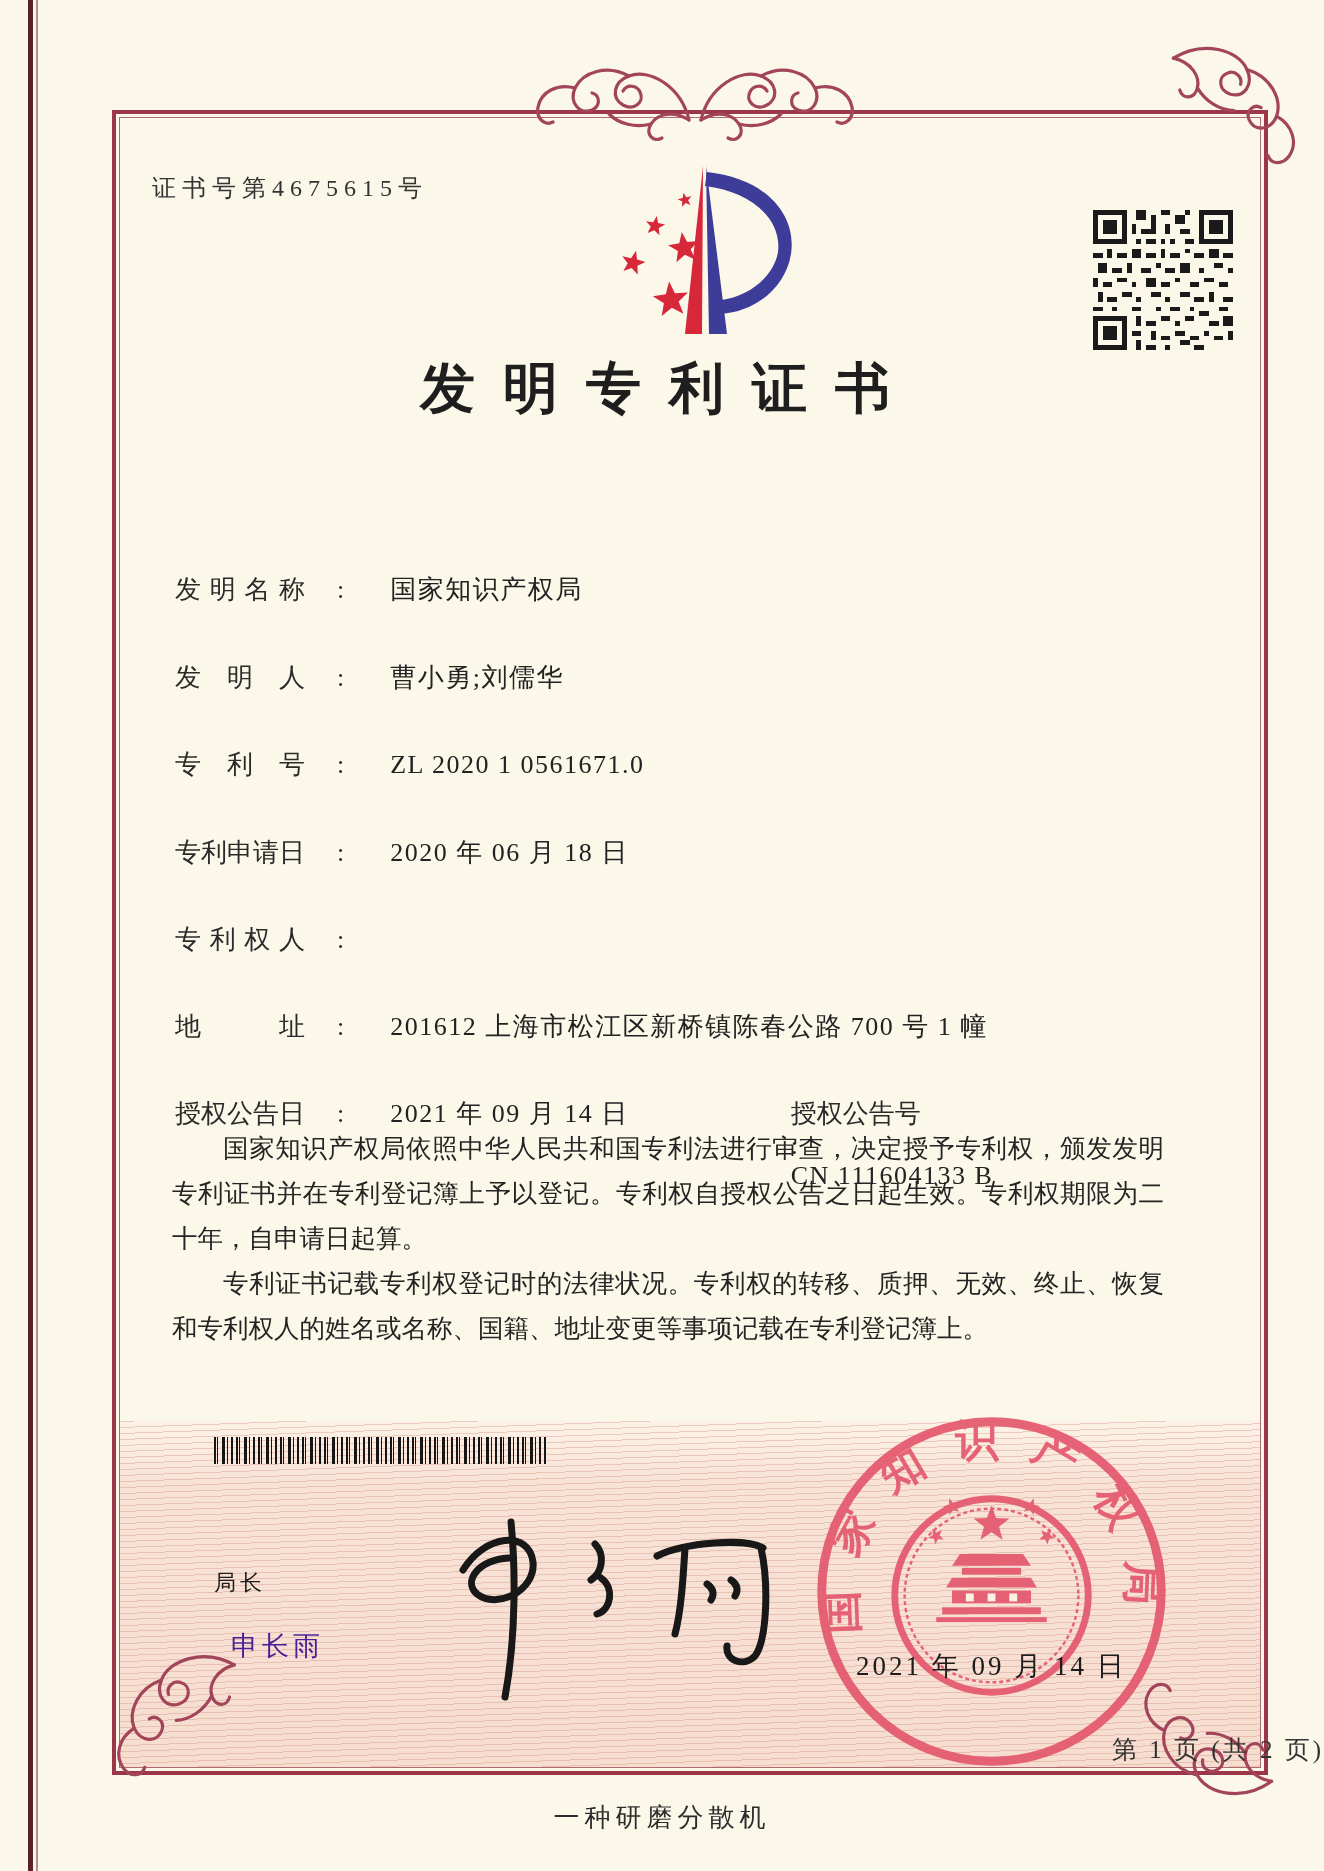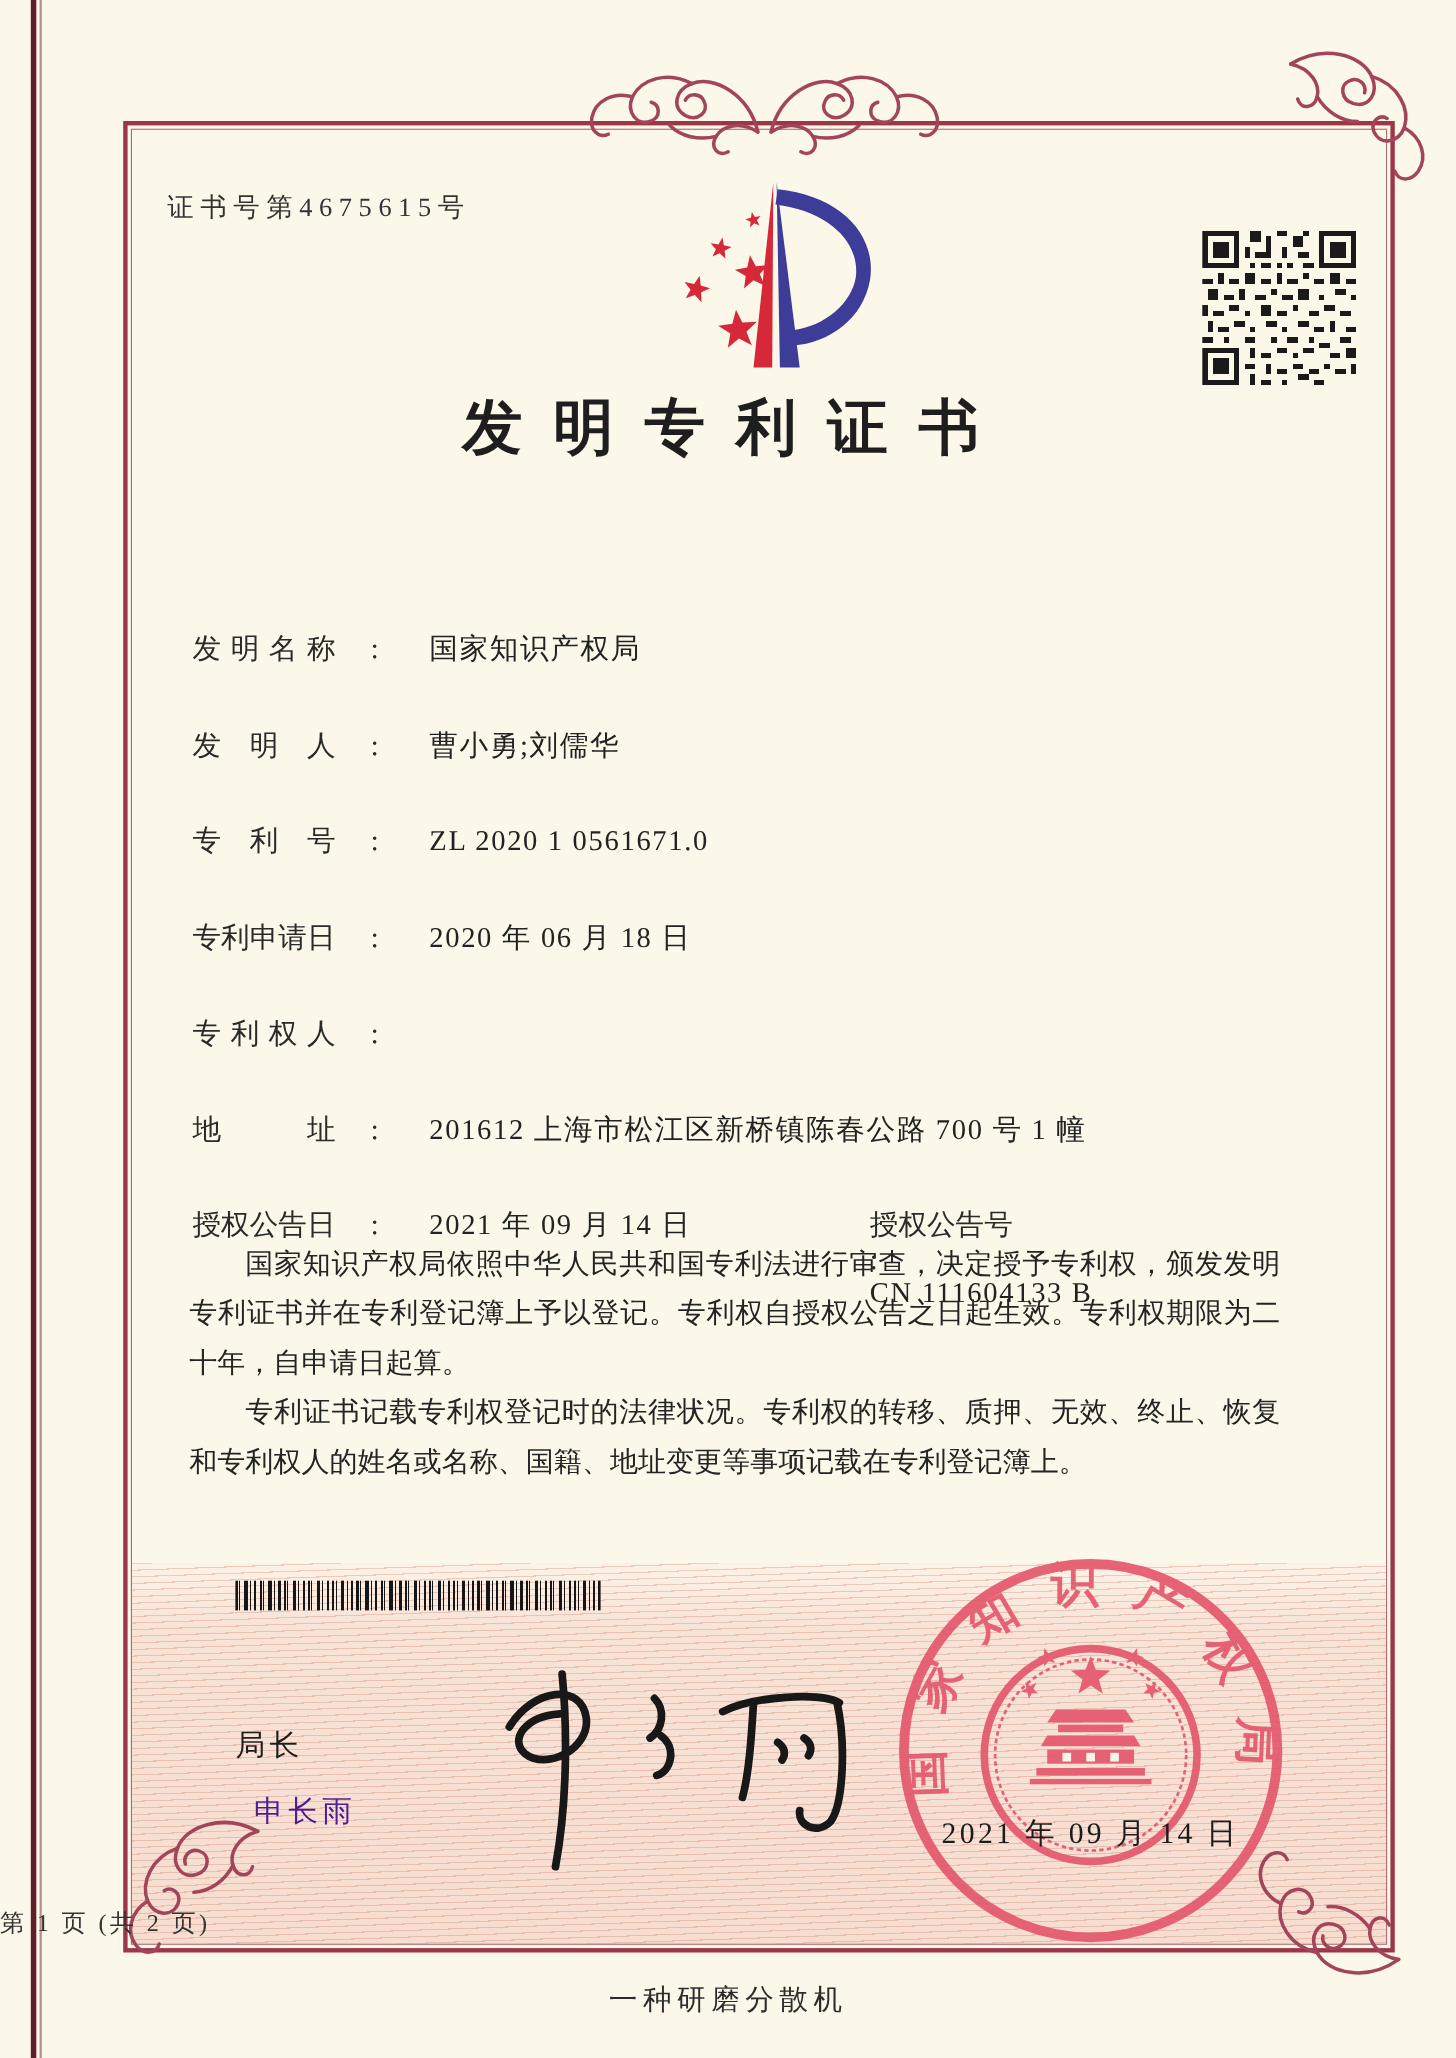--- a/index.html
+++ b/index.html
@@ -63,30 +63,30 @@
 
   .barcode { left:214px; top:1437px; width:332px; height:27px; z-index:5;
     background:repeating-linear-gradient(90deg,
       #161616 0 2px, transparent 2px 3px,
       #161616 3px 4px, transparent 4px 8px,
       #161616 8px 11px, transparent 11px 13px,
       #161616 13px 14px, transparent 14px 17px,
       #161616 17px 19px, transparent 19px 22px);
   }
 
-  .officer-title { left:214px; top:1568px; font-size:27px; letter-spacing:4px; z-index:5; color:#1d1d1d;text-align:center; }
+  .officer-title { left:214px; top:1568px; font-size:22px; letter-spacing:4px; z-index:5; color:#1d1d1d;text-align:center; }
   .officer-name  { left:231px; top:1628px; font-size:27px; letter-spacing:4px; z-index:5; color:#4c1d95; }
 
   .signature { left:425px; top:1492px; z-index:5; }
 
   .seal { left:802px; top:1402px; z-index:5; opacity:.9; }
   .seal-date { left:856px; top:1648px; font-size:27px; letter-spacing:3px; z-index:6; color:#1c1c1c; }
   .seal-arc-text { font-size:44px; letter-spacing:30px; fill:#e4556b; font-weight:600; }
 
-  .page-ind { left:0; right:0; top:1733px; text-align:left; font-size:22px; letter-spacing:3px; z-index:6; color:#333; }
+  .page-ind { left:0; right:0; top:1733px; text-align:right; font-size:25px; letter-spacing:3px; z-index:6; color:#333; }
   .back-note { left:0; right:0; top:1800px; text-align:center; font-size:26px; letter-spacing:5px; z-index:4; color:#2c2c2c; }
 </style>
 </head>
 <body>
 
 <svg width="0" height="0" style="position:absolute">
   <defs>
     <path id="star5" d="M0,-12 L2.94,-4.05 L11.41,-3.71 L4.76,1.55 L7.05,9.71 L0,5 L-7.05,9.71 L-4.76,1.55 L-11.41,-3.71 L-2.94,-4.05 Z"></path>
     <g id="flourish" class="flourish-stroke">
       <path d="M4,56 C12,22 44,4 64,12 C80,18 82,34 70,41 C59,47 48,38 53,28 C56,21 66,20 70,27"></path>

